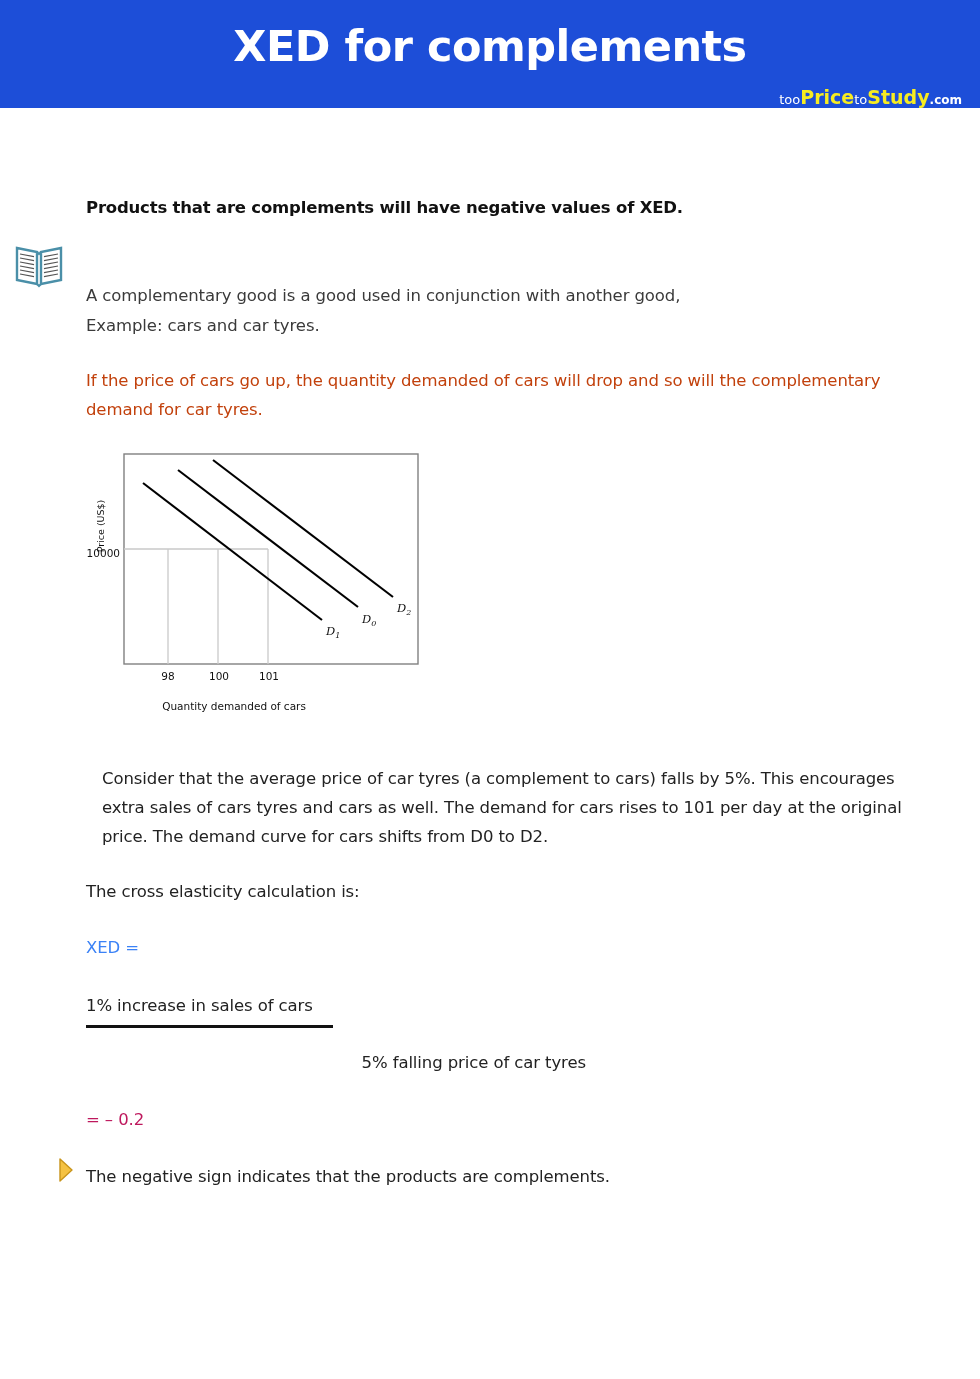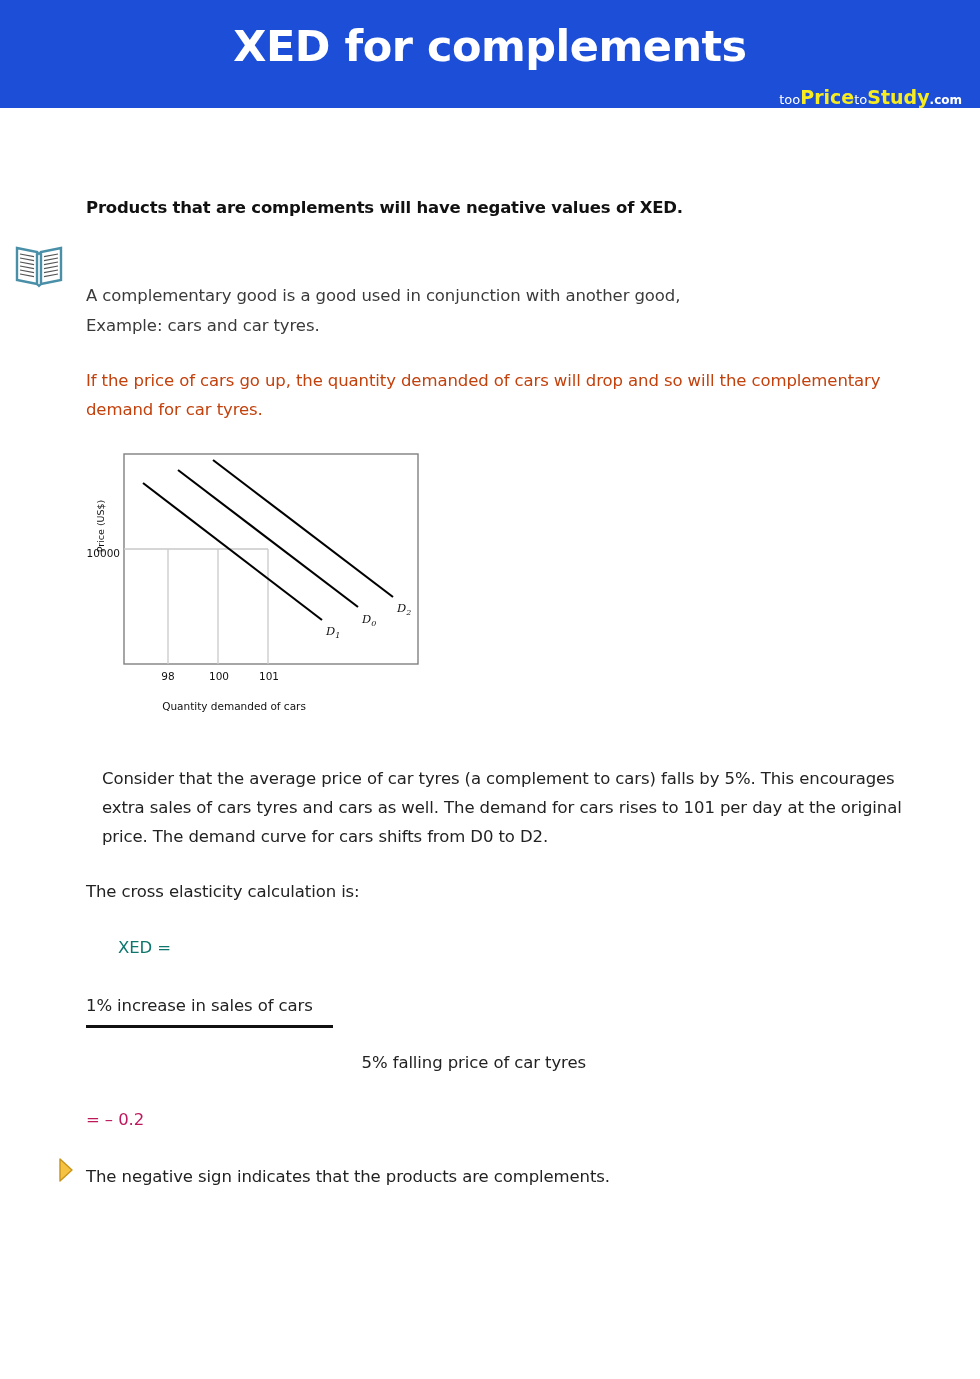--- a/index.html
+++ b/index.html
@@ -85,21 +85,21 @@
     color: #3a3a3a;
     line-height: 29px;
     letter-spacing: -0.1px;
     font-family: "DejaVu Sans", sans-serif;
   }
   .p-def     { left: 86px; top: 253px;  width: 800px; margin-top: 28px; }
   .p-example { left: 86px; top: 311px;  width: 800px; }
   .p-price   { left: 86px; top: 366px;  width: 810px; color:#c2410c; }
   .p-consider{ left: 102px; top: 764px;  width: 812px; color:#222; }
   .p-calc    { left: 86px; top: 877px;  width: 700px; color:#222; }
-  .p-xed     { left: 86px; top: 933px;  width: 500px; color:#0f766e;margin-left:32px; }
+  .p-xed     { left: 86px; top: 933px;  width: 500px; color:#3b82f6; }
   .p-num     { left: 86px; top: 991px;  width: 500px; color:#222; }
   .p-den     { left: 86px; top: 1048px; width: 500px; color:#222;text-align:right; }
   .p-result  { left: 86px; top: 1105px; width: 500px; color:#be185d; }
   .p-final   { left: 86px; top: 1162px; width: 700px; color:#222; }
 
   .frac-bar {
     position: absolute;
     left: 86px;
     top: 1025px;
     width: 247px;

